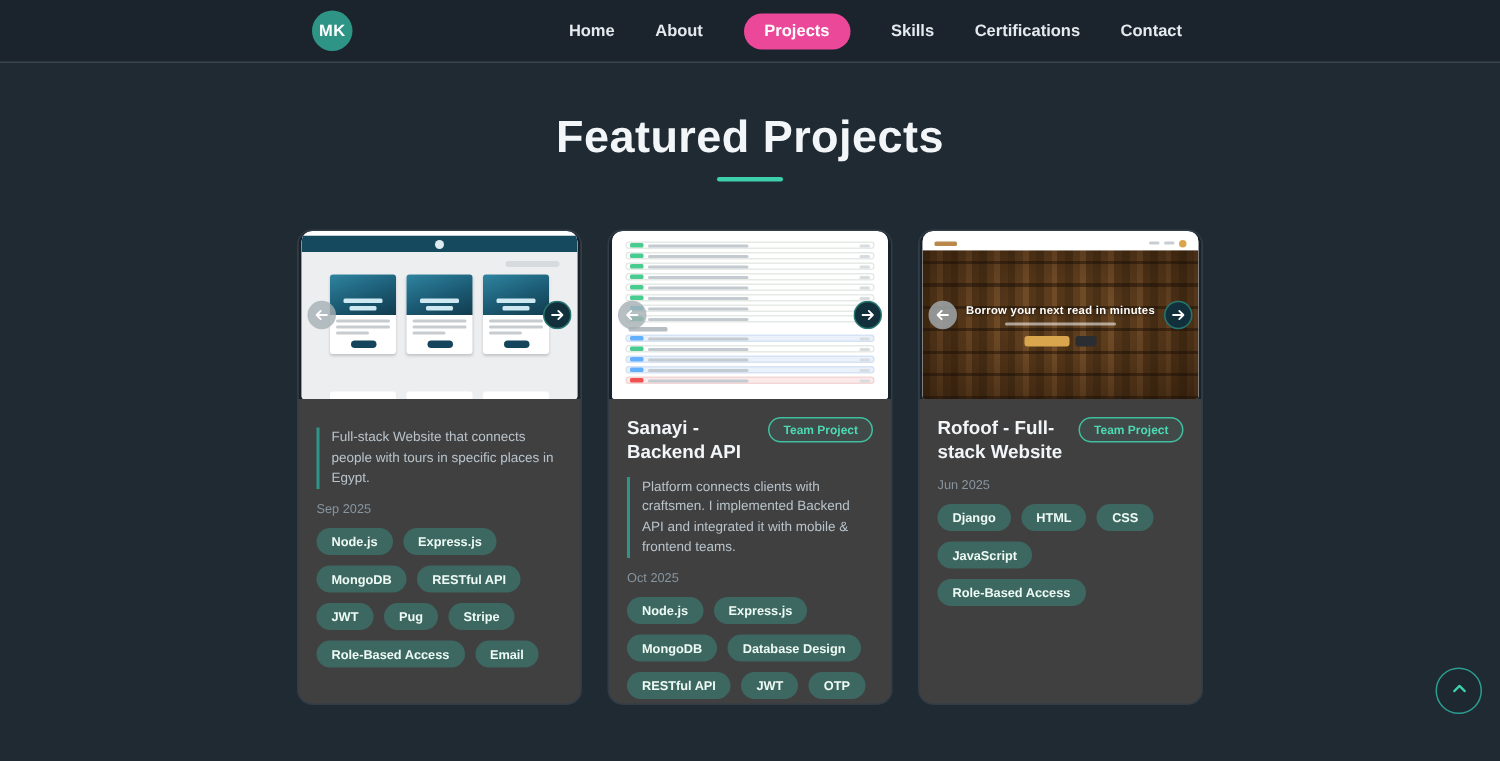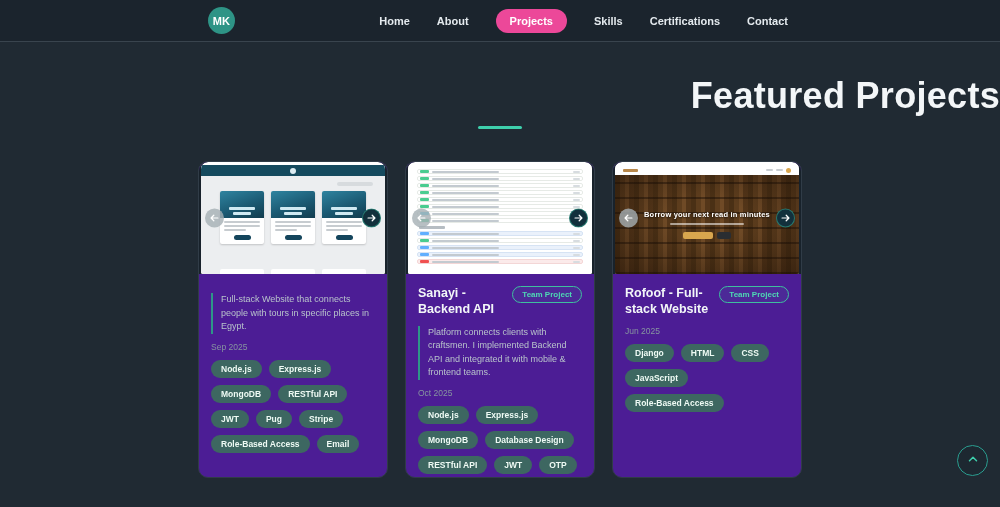--- a/index.html
+++ b/index.html
@@ -29,32 +29,32 @@
   .nav-item {
     font-size:11px; font-weight:600; color:#e4eaee;
     text-decoration:none; cursor:pointer; padding:6px 0;
     white-space:nowrap;
   }
   .nav-item.active {
     background:#ec4899; border-radius:14px; padding:6px 14px; color:#fff;
   }
   
   .section-title {
-    text-align:right; margin-top:33px;
-    font-size:36px; font-weight:700; color:#f3f6f8; letter-spacing:.3px;
+    text-align:center; margin-top:33px;
+    font-size:30px; font-weight:700; color:#f3f6f8; letter-spacing:.3px;
   }
   .title-underline {
     width:44px; height:3px; border-radius:2px;
     background:#3ecfac; margin:9px auto 0;
   }
   
   .cards { display:flex; justify-content:center; gap:17px; margin-top:32px; }
   .card {
     width:190px; height:317px;
-    background:#4c1d95;
+    background:#404040;
     border:1px solid #303c47;
     border-radius:10px;
     display:flex; flex-direction:column;
     overflow:hidden;
   }
   .preview { height:112px; position:relative; flex:none; background:#18222b; }
   .frame {
     position:absolute; inset:0 2px 0 2px;
     background:#fff; border-radius:7px 7px 2px 2px;
     overflow:hidden; padding-top:3px;

